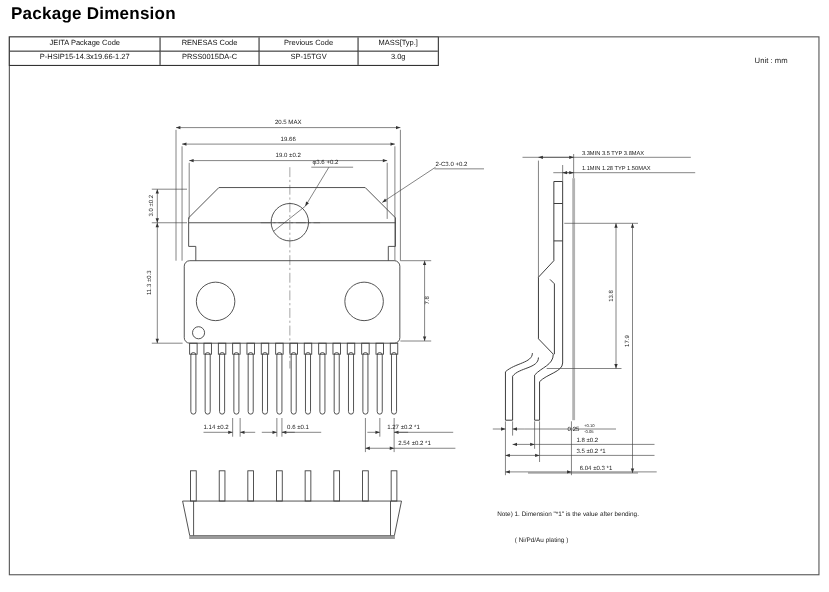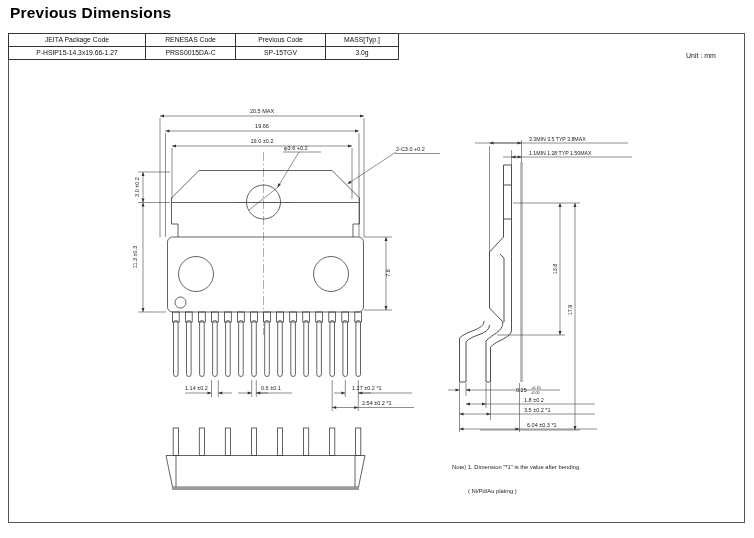--- a/index.html
+++ b/index.html
@@ -22,21 +22,21 @@
   svg text{font-family:"Liberation Sans",sans-serif;font-size:5.5px;fill:#222;}
   svg text.sm{font-size:5.2px;}
   svg text.tol{font-size:3.8px;}
   svg text.note{font-size:5.8px;}
 </style>
 </head>
 <body>
 
 <div class="page">
 
-  <h1 class="title">Previous Dimensions</h1>
+  <h1 class="title">Package Dimension</h1>
 
   <div class="sheet"></div>
 
   <div class="tbl">
     <div class="c">JEITA Package Code</div>
     <div class="c">RENESAS Code</div>
     <div class="c">Previous Code</div>
     <div class="c lastcol">MASS[Typ.]</div>
     <div class="c lastrow">P-HSIP15-14.3x19.66-1.27</div>
     <div class="c lastrow">PRSS0015DA-C</div>

